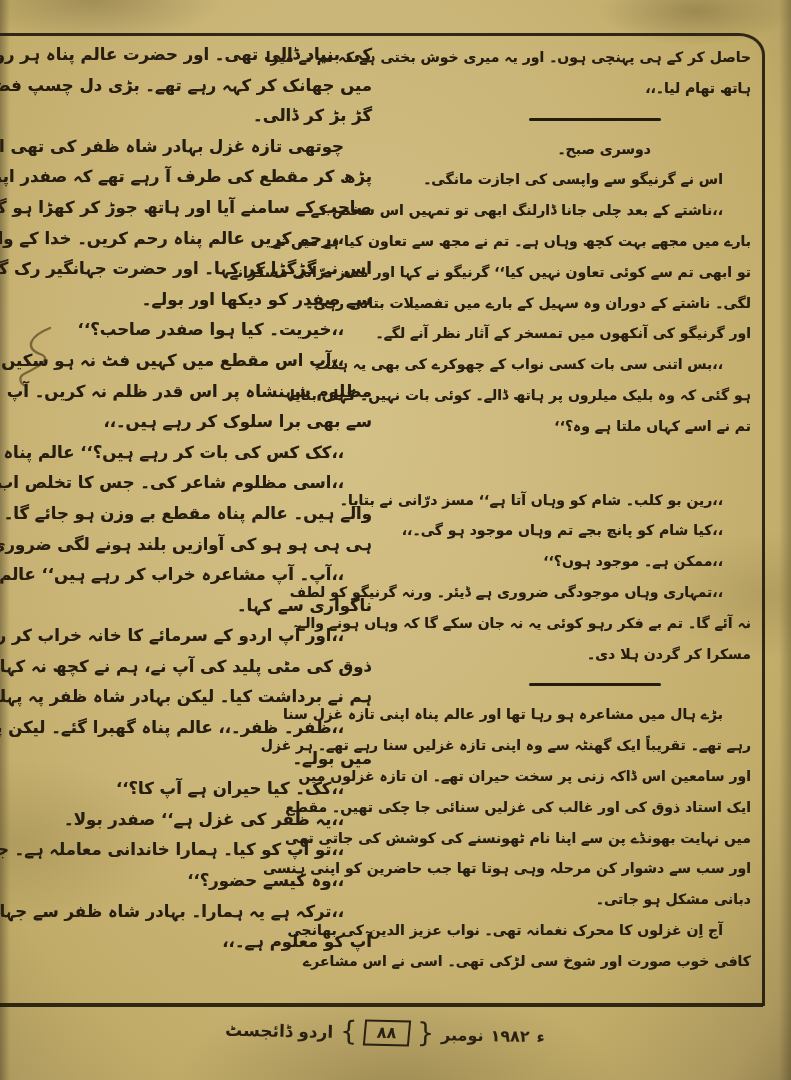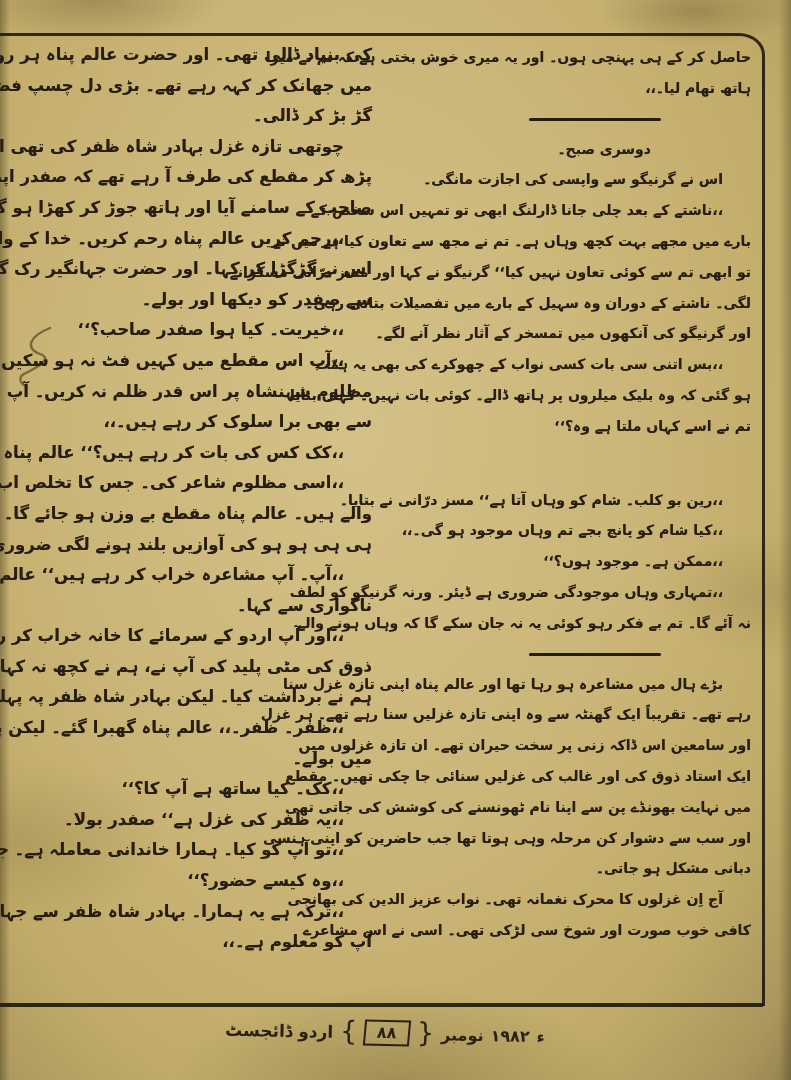--- a/index.html
+++ b/index.html
@@ -84,20 +84,21 @@
     <div class="line">لگی۔ ناشتے کے دوران وہ سہیل کے بارے میں تفصیلات بتاتی رہی۔</div>
     <div class="line">اور گرنیگو کی آنکھوں میں تمسخر کے آثار نظر آنے لگے۔</div>
     <div class="line" style="padding-right: 28px;">،،بس اتنی سی بات کسی نواب کے چھوکرے کی بھی یہ ہمّت</div>
     <div class="line">ہو گئی کہ وہ بلیک میلروں پر ہاتھ ڈالے۔ کوئی بات نہیں۔ کہاں بتایا</div>
     <div class="line">تم نے اسے کہاں ملتا ہے وہ؟‘‘</div>
     <div class="line" style="padding-right: 28px; margin-top: 43px;">،،رین بو کلب۔ شام کو وہاں آتا ہے‘‘ مسز درّانی نے بتایا۔</div>
     <div class="line" style="padding-right: 28px;">،،کیا شام کو پانچ بجے تم وہاں موجود ہو گی۔،،</div>
     <div class="line" style="padding-right: 28px;">،،ممکن ہے۔ موجود ہوں؟‘‘</div>
     <div class="line" style="padding-right: 28px;">،،تمہاری وہاں موجودگی ضروری ہے ڈیئر۔ ورنہ گرنیگو کو لطف</div>
     <div class="line">نہ آئے گا۔ تم بے فکر رہو کوئی یہ نہ جان سکے گا کہ وہاں ہونے والے</div>
+    <div class="line">مسکرا کر گردن ہلا دی۔</div>
     <div class="divider"></div>
     <div class="line" style="padding-right: 28px;">بڑے ہال میں مشاعرہ ہو رہا تھا اور عالم پناہ اپنی تازہ غزل سنا</div>
     <div class="line">رہے تھے۔ تقریباً ایک گھنٹہ سے وہ اپنی تازہ غزلیں سنا رہے تھے۔ ہر غزل</div>
     <div class="line">اور سامعین اس ڈاکہ زنی پر سخت حیران تھے۔ ان تازہ غزلوں میں</div>
     <div class="line">ایک استاد ذوق کی اور غالب کی غزلیں سنائی جا چکی تھیں۔ مقطع</div>
     <div class="line">میں نہایت بھونڈے پن سے اپنا نام ٹھونسنے کی کوشش کی جاتی تھی</div>
     <div class="line">اور سب سے دشوار کن مرحلہ وہی ہوتا تھا جب حاضرین کو اپنی ہنسی</div>
     <div class="line">دبانی مشکل ہو جاتی۔</div>
     <div class="line" style="padding-right: 28px;">آج اِن غزلوں کا محرک نغمانہ تھی۔ نواب عزیز الدین کی بھانجی</div>
     <div class="line">کافی خوب صورت اور شوخ سی لڑکی تھی۔ اسی نے اس مشاعرے</div>
@@ -120,21 +121,21 @@
     <div class="line" style="padding-right: 28px;">،،اسی مظلوم شاعر کی۔ جس کا تخلص اب آپ ہڑپ کرنے</div>
     <div class="line">والے ہیں۔ عالم پناہ مقطع بے وزن ہو جائے گا۔ خدا کے لئے رحم کریں‘‘۔</div>
     <div class="line">ہی ہی ہو ہو کی آوازیں بلند ہونے لگی ضروری۔</div>
     <div class="line" style="padding-right: 28px;">،،آپ۔ آپ مشاعرہ خراب کر رہے ہیں‘‘ عالم پناہ نے کسی قدر</div>
     <div class="line">ناگواری سے کہا۔</div>
     <div class="line" style="padding-right: 28px;">،،اور آپ اردو کے سرمائے کا خانہ خراب کر رہے ہیں۔ استاد</div>
     <div class="line">ذوق کی مٹی پلید کی آپ نے، ہم نے کچھ نہ کہا۔ غالب کی گردن دبائی</div>
     <div class="line">ہم نے برداشت کیا۔ لیکن بہادر شاہ ظفر پہ پہلے ہی بہت ظلم ہو چکا</div>
     <div class="line" style="padding-right: 28px;">،،ظفر۔ ظفر۔،، عالم پناہ گھبرا گئے۔ لیکن پھر سنبھل کر غصیلے انداز</div>
     <div class="line">میں بولے۔</div>
-    <div class="line" style="padding-right: 28px;">،،کک۔ کیا ساتھ ہے آپ کا؟‘‘</div>
+    <div class="line" style="padding-right: 28px;">،،کک۔ کیا حیران ہے آپ کا؟‘‘</div>
     <div class="line" style="padding-right: 28px;">،،یہ ظفر کی غزل ہے‘‘ صفدر بولا۔</div>
     <div class="line" style="padding-right: 28px;">،،تو آپ کو کیا۔ ہمارا خاندانی معاملہ ہے۔ جہانگیر صاحب بولے۔</div>
     <div class="line" style="padding-right: 28px;">،،وہ کیسے حضور؟‘‘</div>
     <div class="line" style="padding-right: 28px;">،،ترکہ ہے یہ ہمارا۔ بہادر شاہ ظفر سے جہانگیر کا کیا رشتہ ہے</div>
     <div class="line">آپ کو معلوم ہے۔،،</div>
   </div>
 
 <div class="bottom-rule"></div>
 
 <div class="footer">

